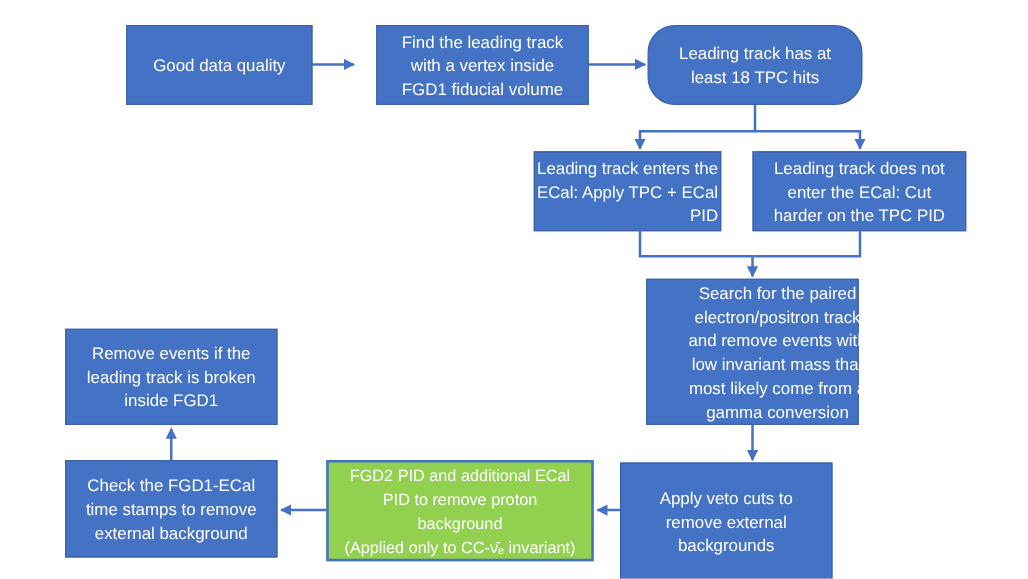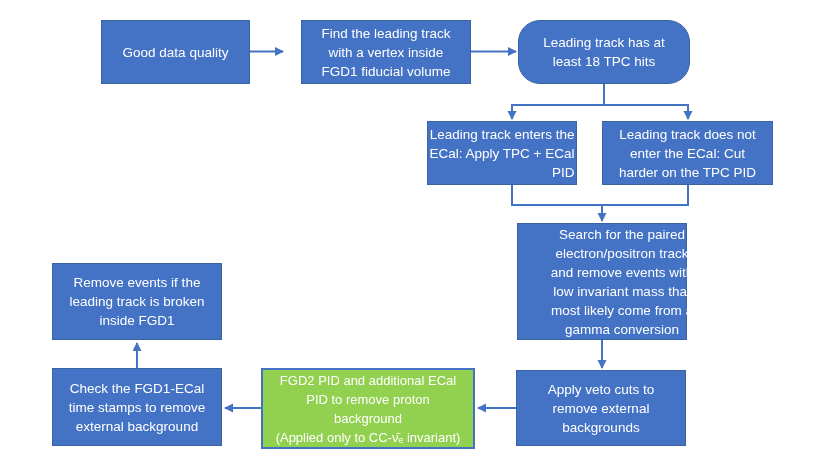--- a/index.html
+++ b/index.html
@@ -50,21 +50,21 @@
     background: var(--green-fill, #92D050);
     border: 2px solid var(--green-border, #4472C4);
     font-size: 13px;
   }
   .b0 { left: 53px;  top: 20px;  width: 149px; height: 64px; margin-left: 48px; }
   .b1 { left: 301px; top: 20px;  width: 170px; height: 64px; }
   .b2 { left: 518px; top: 20px;  width: 172px; height: 64px; border-radius: 22px; }
   .b3 { left: 427px; top: 121px; width: 150px; height: 64px; text-align: right; }
   .b4 { left: 602px; top: 121px; width: 171px; height: 64px; }
   .b5 { left: 517px; top: 223px; width: 170px; height: 117px; padding-left: 40px; }
-  .b6 { left: 516px; top: 370px; width: 170px; height: 76px; }
+  .b6 { left: 496px; top: 370px; width: 170px; height: 94px; }
   .b7 { left: 261px; top: 368px; width: 214px; height: 81px; }
   .b8 { left: 52px;  top: 368px; width: 170px; height: 78px; }
   .b9 { left: 52px;  top: 263px; width: 170px; height: 77px; }
 </style>
 </head>
 <body>
 
 <div class="stage">
 
   <svg class="connectors" viewBox="0 0 822 463" xmlns="http://www.w3.org/2000/svg">

